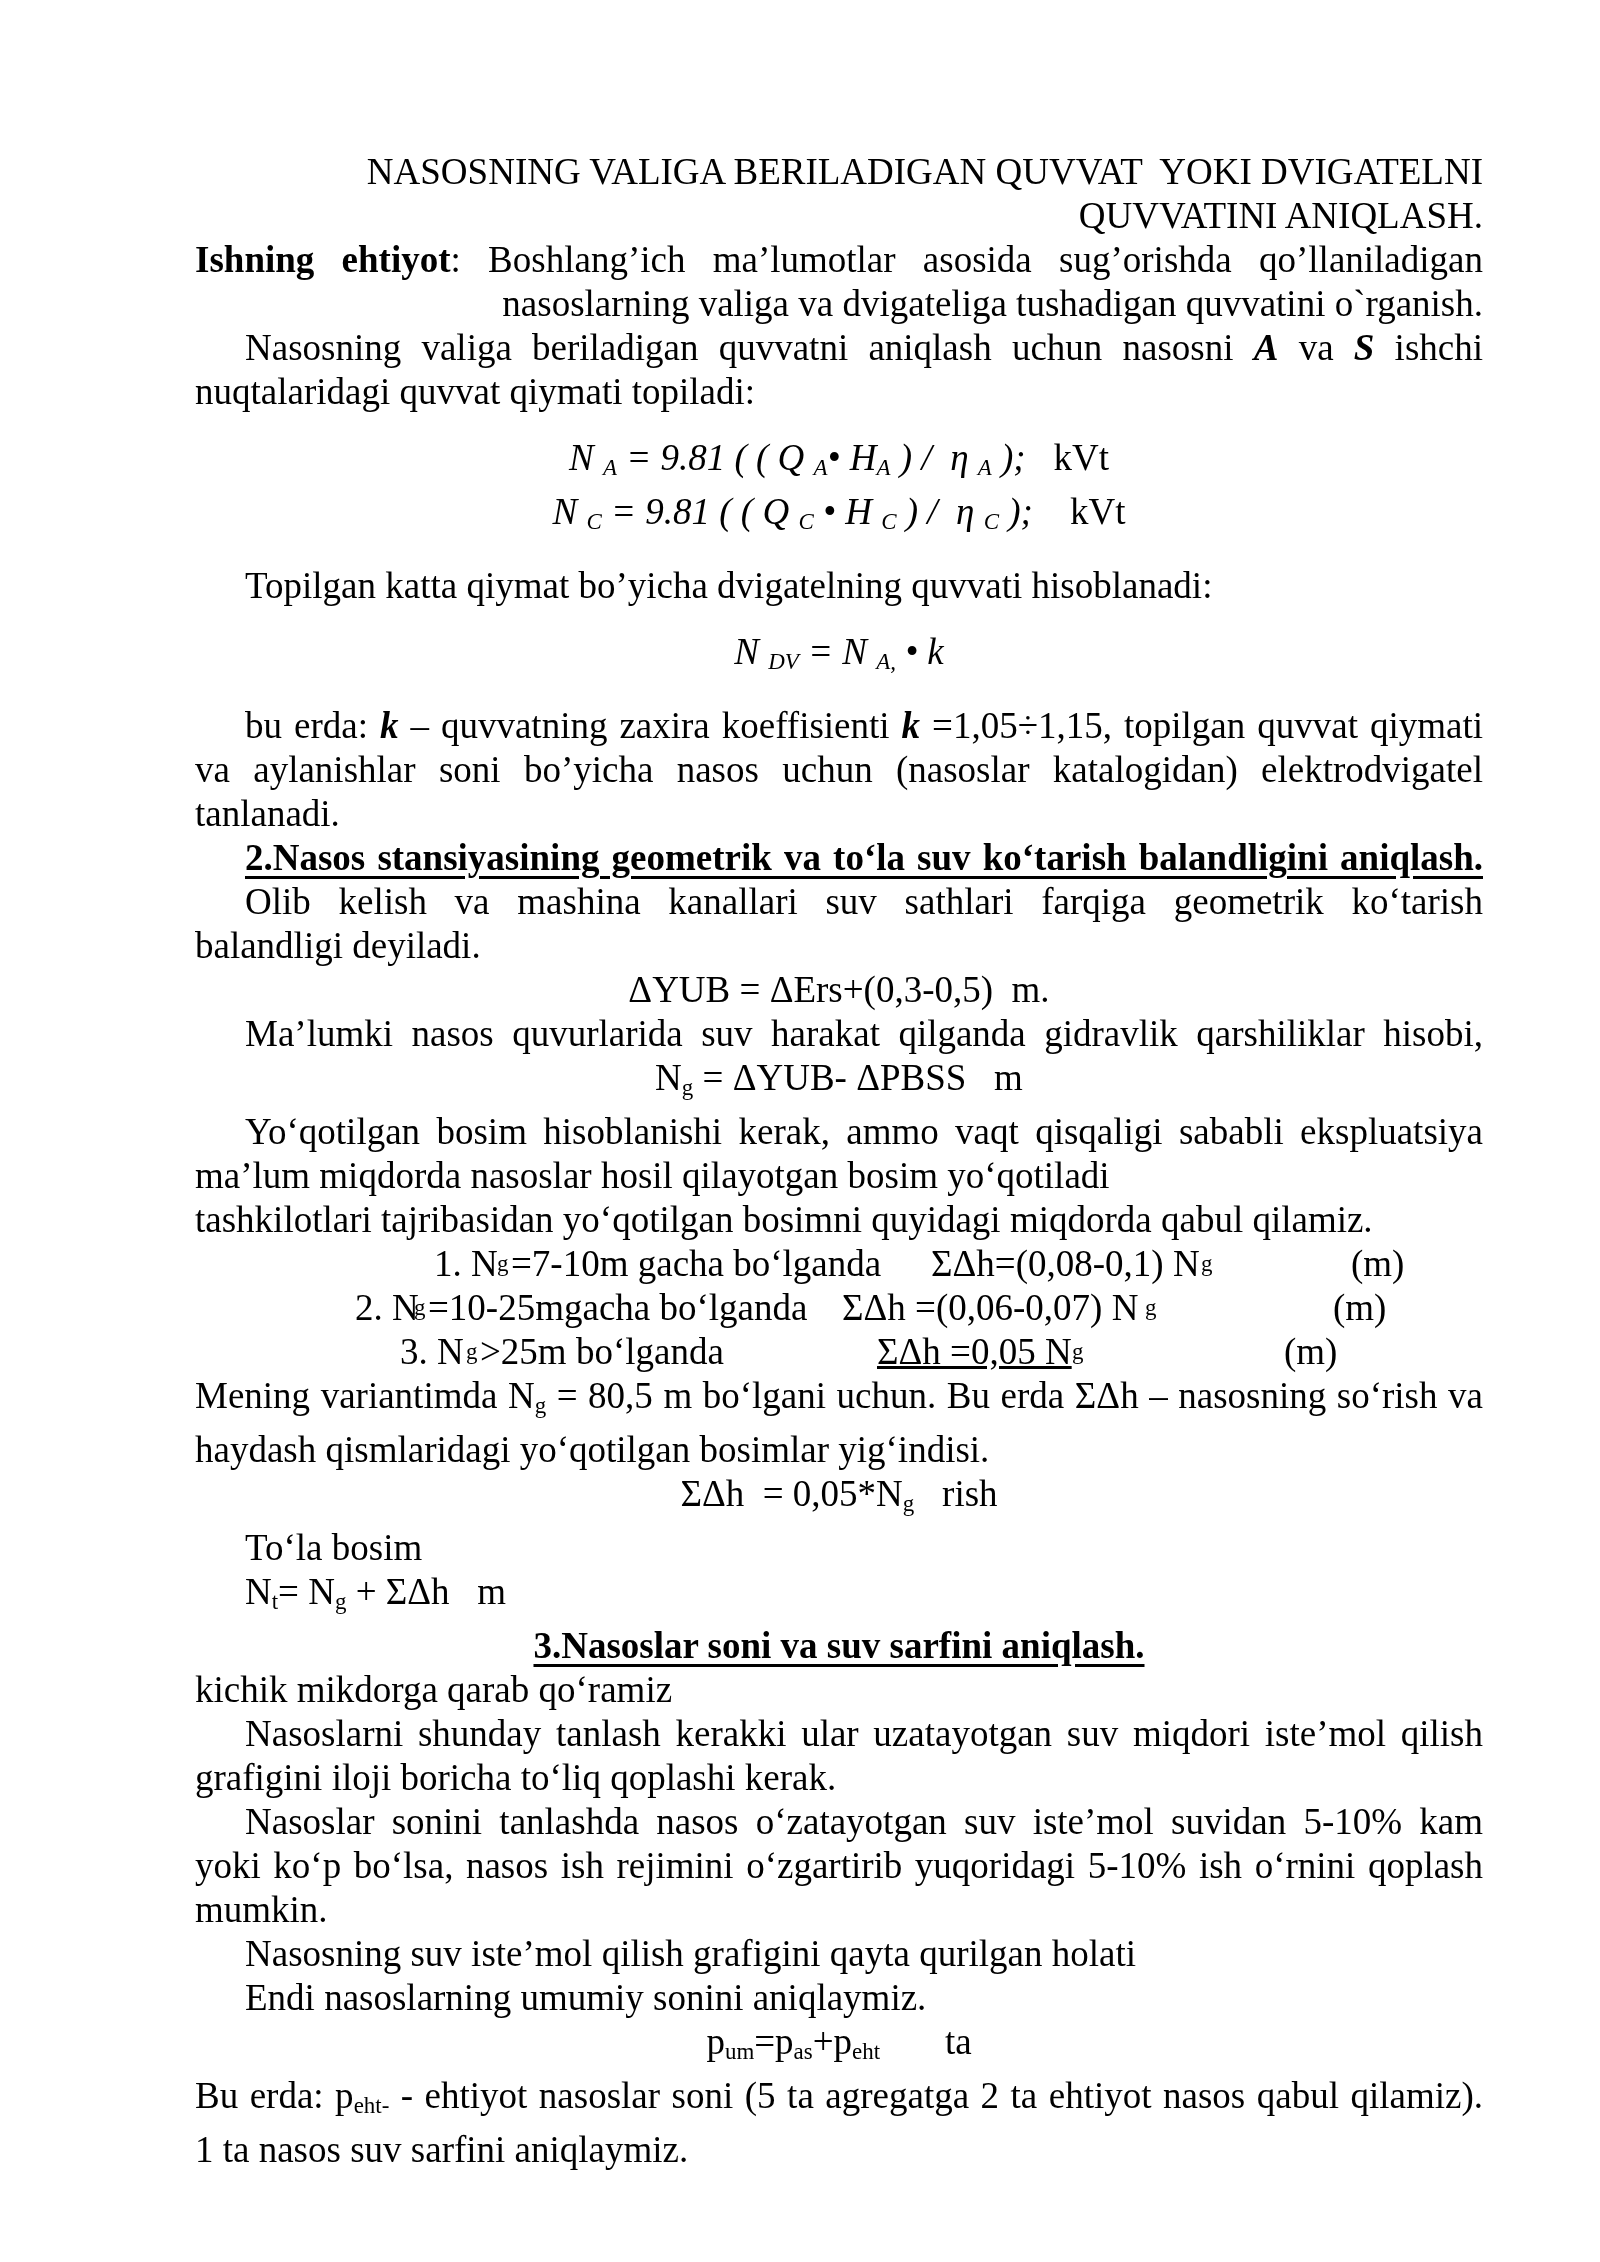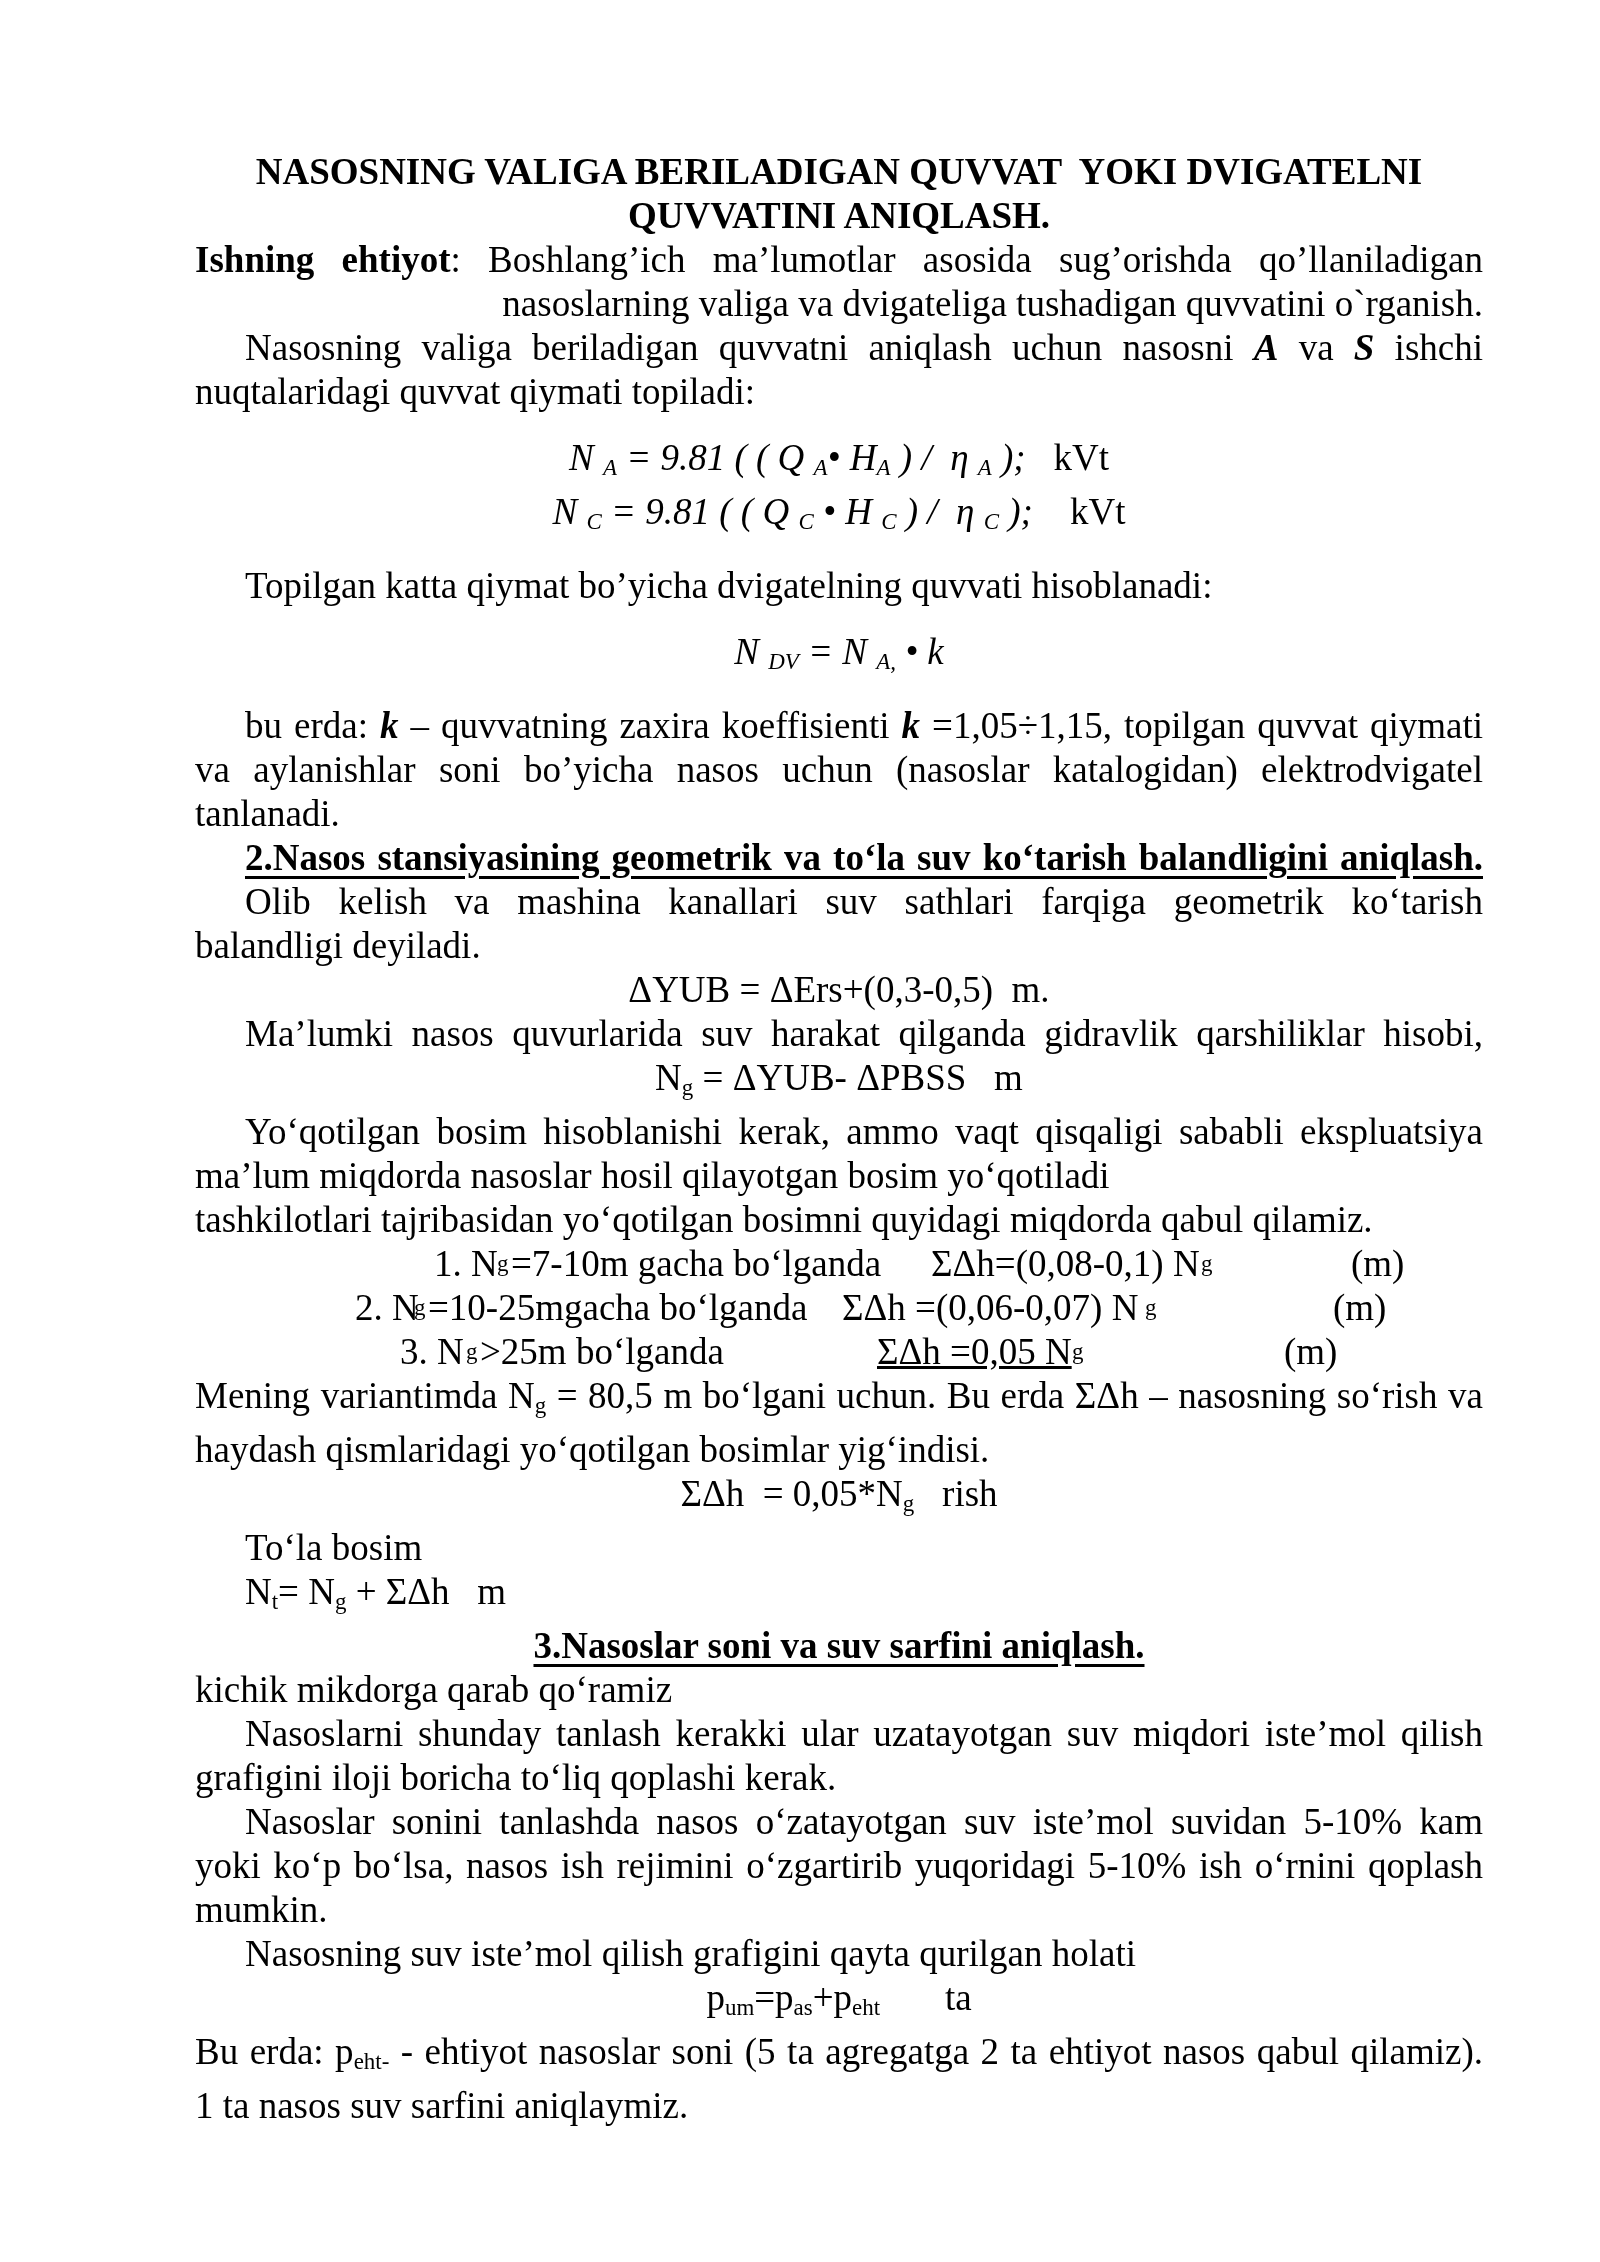--- a/index.html
+++ b/index.html
@@ -25,21 +25,21 @@
   .justify{
     text-align:justify;
     text-align-last:justify;
     white-space:normal;
   }
   .center{text-align:center;}
   .right{text-align:right;}
   .indent{text-indent:50px;}
   .gt{margin-top:22px;}
   .gb{margin-bottom:20px;}
-  .b{font-weight:bold;}
+  .b{font-weight:normal;text-align:right;}
   span.n{font-style:normal;}
   span.b{font-weight:bold;}
   span.i{font-style:italic;}
   span.bi{font-weight:bold;font-style:italic;}
   span.bu{font-weight:bold;text-decoration:underline;text-underline-offset:6px;}
   span.sub{font-size:0.62em;vertical-align:-0.22em;letter-spacing:0;}
   span.isub{font-size:0.62em;vertical-align:-0.22em;font-style:italic;}
   .row span.seg{position:absolute;top:0;white-space:pre;}
 </style>
 </head>
@@ -77,16 +77,17 @@
     <div class="line indent"><span class="n">To‘la bosim</span></div>
     <div class="line indent"><span class="n">N</span><span class="sub">t</span><span class="n">= N</span><span class="sub">g</span><span class="n"> + ΣΔh   m</span></div>
     <div class="line center"><span class="bu">3.Nasoslar soni va suv sarfini aniqlash.</span></div>
     <div class="line "><span class="n">kichik mikdorga qarab qo‘ramiz</span></div>
     <div class="line justify indent"><span class="n">Nasoslarni shunday tanlash kerakki ular uzatayotgan suv miqdori iste’mol qilish</span></div>
     <div class="line "><span class="n">grafigini iloji boricha to‘liq qoplashi kerak.</span></div>
     <div class="line justify indent"><span class="n">Nasoslar sonini tanlashda nasos o‘zatayotgan suv iste’mol suvidan 5-10% kam</span></div>
     <div class="line justify"><span class="n">yoki ko‘p bo‘lsa, nasos ish rejimini o‘zgartirib yuqoridagi 5-10% ish o‘rnini qoplash</span></div>
     <div class="line "><span class="n">mumkin.</span></div>
     <div class="line indent"><span class="n">Nasosning suv iste’mol qilish grafigini qayta qurilgan holati</span></div>
+    <div class="line indent"><span class="n">Endi nasoslarning umumiy sonini aniqlaymiz.</span></div>
     <div class="line center"><span class="n">p</span><span class="sub">um</span><span class="n">=p</span><span class="sub">as</span><span class="n">+p</span><span class="sub">eht</span><span class="n">       ta</span></div>
     <div class="line justify"><span class="n">Bu erda: p</span><span class="sub">eht-</span><span class="n"> - ehtiyot nasoslar soni (5 ta agregatga 2 ta ehtiyot nasos qabul qilamiz).</span></div>
     <div class="line "><span class="n">1 ta nasos suv sarfini aniqlaymiz.</span></div>
   </div>
 
 </body></html>

